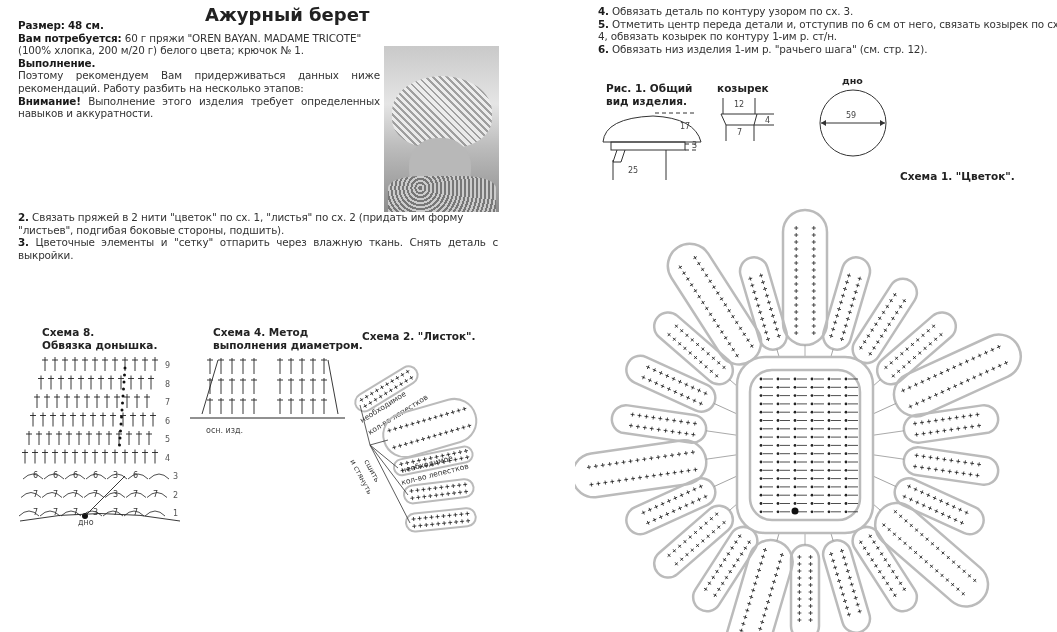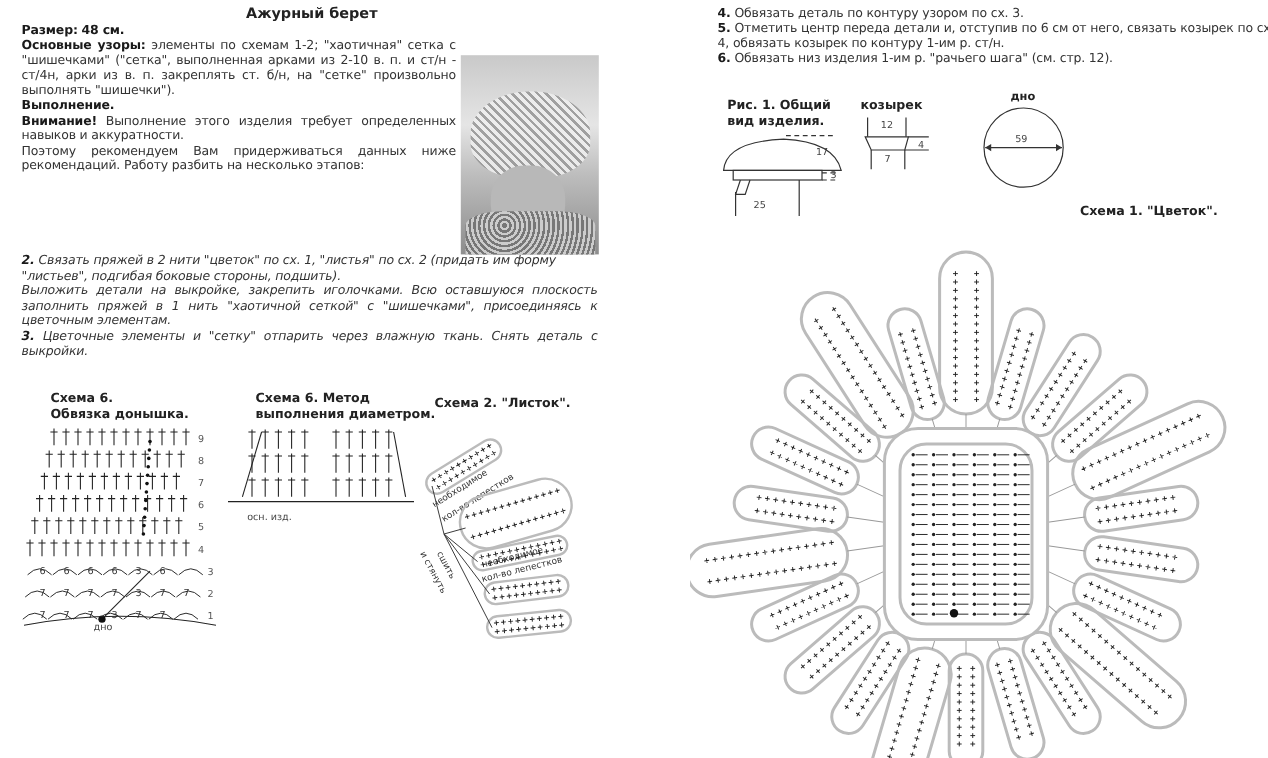--- a/index.html
+++ b/index.html
@@ -1,50 +1,49 @@
 <!DOCTYPE html>
 <html><head>
 <meta charset="utf-8">
 <style>
   html,body{margin:0;padding:0;background:#fff;}
   body{width:1057px;height:632px;position:relative;overflow:hidden;font-family:"DejaVu Sans",sans-serif;color:#2a2a2a;}
   .abs{position:absolute;}
-  .title{left:205px;top:4px;font-weight:bold;font-size:12px;color:#222;}
+  .title{left:205px;top:4px;font-weight:bold;font-size:18px;color:#222;}
   .txt{font-size:10.4px;line-height:12.6px;color:#333;letter-spacing:-0.15px;}
   .txt b{color:#1a1a1a;}
   .left-col{left:18px;top:19px;width:362px;}
-  .left-col-wide{left:18px;top:211px;width:480px;font-style:italic;}
+  .left-col-wide{left:18px;top:211px;width:480px;}
   .right-col{left:598px;top:5px;width:470px;}
   .photo{left:384px;top:46px;width:115px;height:166px;
     background:linear-gradient(180deg,#c9c9c9 0%,#e5e5e5 35%,#bdbdbd 60%,#8d8d8d 100%);overflow:hidden;}
   .hat{position:absolute;left:8px;top:30px;width:100px;height:72px;border-radius:50% 50% 40% 40%;
     background:repeating-linear-gradient(45deg,#eee 0 3px,#9a9a9a 3px 5px),#ddd;opacity:.9;}
   .face{position:absolute;left:25px;top:92px;width:62px;height:60px;border-radius:45%;background:#b8b8b8;}
   .dress{position:absolute;left:4px;top:130px;width:108px;height:40px;border-radius:30% 30% 0 0;
     background:repeating-radial-gradient(circle at 30% 30%,#777 0 2px,#ccc 2px 4px);}
   .label{font-weight:bold;font-size:10.5px;color:#222;line-height:13px;}
   .small{font-size:8px;color:#444;}
   svg text{font-family:"DejaVu Sans",sans-serif;}
 </style>
 </head>
 <body>
 
 <div class="abs title">Ажурный берет</div>
 
 <div class="abs txt left-col">
   <div><b>Размер:</b> <b>48 см.</b></div>
-  <div style="text-align:justify"><b>Основные узоры:</b> <span>элементы по схемам 1-2; "хаотичная" сетка с "шишечками" ("сетка", выполненная арками из 2-10 в. п. и ст/н - ст/4н, арки из в. п. закреплять ст. б/н, на "сетке" произвольно выполнять "шишечки").</span></div>
+  <div><b>Вам потребуется:</b> <span>60 г пряжи "OREN BAYAN. MADAME TRICOTE" (100% хлопка, 200 м/20 г) белого цвета; крючок № 1.</span></div>
   <div><b>Выполнение.</b></div>
+  <div style="text-align:justify">Поэтому рекомендуем Вам придерживаться данных ниже рекомендаций. Работу разбить на несколько этапов:</div>
   <div style="text-align:justify"><b>Внимание!</b> <span>Выполнение этого изделия требует определенных навыков и аккуратности.</span></div>
-  <div style="text-align:justify">Поэтому рекомендуем Вам придерживаться данных ниже рекомендаций. Работу разбить на несколько этапов:</div>
 </div>
 
 <div class="abs txt left-col-wide">
   <div><b>2.</b> <span>Связать пряжей в 2 нити "цветок" по сх. 1, "листья" по сх. 2 (придать им форму "листьев", подгибая боковые стороны, подшить).</span></div>
-  <div style="text-align:justify">Выложить детали на выкройке, закрепить иголочками. Всю оставшуюся плоскость заполнить пряжей в 1 нить "хаотичной сеткой" с "шишечками", присоединяясь к цветочным элементам.</div>
   <div style="text-align:justify"><b>3.</b> <span>Цветочные элементы и "сетку" отпарить через влажную ткань. Снять деталь с выкройки.</span></div>
 </div>
 
 <div class="abs photo">
   <div class="hat"></div>
   <div class="face"></div>
   <div class="dress"></div>
 </div>
 
 <div class="abs txt right-col">
@@ -430,21 +429,21 @@
     <circle cx="237" cy="346.8" r="1.4" fill="#222"></circle>
     <line x1="239" y1="346.8" x2="249" y2="346.8" stroke="#222" stroke-width="0.8"></line>
     <circle cx="254" cy="346.8" r="1.4" fill="#222"></circle>
     <line x1="256" y1="346.8" x2="266" y2="346.8" stroke="#222" stroke-width="0.8"></line>
     <circle cx="271" cy="346.8" r="1.4" fill="#222"></circle>
     <line x1="273" y1="346.8" x2="283" y2="346.8" stroke="#222" stroke-width="0.8"></line>
     <circle cx="220" cy="346" r="3.5" fill="#111"></circle>
   </svg>
 
 <div class="abs label" style="left:42px;top:326px">
-  <div>Схема 6.</div>
+  <div>Схема 8.</div>
   <div>Обвязка донышка.</div>
 </div>
 <svg id="s3" class="abs" style="left:15px;top:356px" width="175" height="172">
     <text x="150" y="12" font-size="8" fill="#555">9</text>
     <path d="M30 1 v14 M27 4 h6 M40 1 v14 M37 4 h6 M50 1 v14 M47 4 h6 M60 1 v14 M57 4 h6 M70 1 v14 M67 4 h6 M80 1 v14 M77 4 h6 M90 1 v14 M87 4 h6 M100 1 v14 M97 4 h6 M110 1 v14 M107 4 h6 M120 1 v14 M117 4 h6 M130 1 v14 M127 4 h6 M140 1 v14 M137 4 h6 " stroke="#222" stroke-width="0.9" fill="none"></path>
     <text x="150" y="30.5" font-size="8" fill="#555">8</text>
     <path d="M26 19.5 v14 M23 22.5 h6 M36 19.5 v14 M33 22.5 h6 M46 19.5 v14 M43 22.5 h6 M56 19.5 v14 M53 22.5 h6 M66 19.5 v14 M63 22.5 h6 M76 19.5 v14 M73 22.5 h6 M86 19.5 v14 M83 22.5 h6 M96 19.5 v14 M93 22.5 h6 M106 19.5 v14 M103 22.5 h6 M116 19.5 v14 M113 22.5 h6 M126 19.5 v14 M123 22.5 h6 M136 19.5 v14 M133 22.5 h6 " stroke="#222" stroke-width="0.9" fill="none"></path>
     <text x="150" y="49" font-size="8" fill="#555">7</text>
     <path d="M22 38 v14 M19 41 h6 M32 38 v14 M29 41 h6 M42 38 v14 M39 41 h6 M52 38 v14 M49 41 h6 M62 38 v14 M59 41 h6 M72 38 v14 M69 41 h6 M82 38 v14 M79 41 h6 M92 38 v14 M89 41 h6 M102 38 v14 M99 41 h6 M112 38 v14 M109 41 h6 M122 38 v14 M119 41 h6 M132 38 v14 M129 41 h6 " stroke="#222" stroke-width="0.9" fill="none"></path>
     <text x="150" y="67.5" font-size="8" fill="#555">6</text>
@@ -490,21 +489,21 @@
     <circle cx="105.5" cy="75" r="1.5" fill="#111"></circle>
     <circle cx="105" cy="82" r="1.5" fill="#111"></circle>
     <circle cx="104.5" cy="89" r="1.5" fill="#111"></circle>
     <line x1="70" y1="160" x2="110" y2="120" stroke="#222" stroke-width="0.9"></line>
     <circle cx="70" cy="160" r="3" fill="#111"></circle>
     <path d="M5 165 Q85 150 165 165" stroke="#222" stroke-width="0.9" fill="none"></path>
   </svg>
 <div class="abs small" style="left:78px;top:518px">дно</div>
 
 <div class="abs label" style="left:213px;top:326px">
-  <div>Схема 6. Метод</div>
+  <div>Схема 4. Метод</div>
   <div>выполнения диаметром.</div>
 </div>
 <svg id="s4" class="abs" style="left:190px;top:356px" width="160" height="70">
     <path d="M20 2 v16 M17 4 h6 M31 2 v16 M28 4 h6 M42 2 v16 M39 4 h6 M53 2 v16 M50 4 h6 M64 2 v16 M61 4 h6 " stroke="#222" stroke-width="0.9" fill="none"></path>
     <path d="M20 22 v16 M17 24 h6 M31 22 v16 M28 24 h6 M42 22 v16 M39 24 h6 M53 22 v16 M50 24 h6 M64 22 v16 M61 24 h6 " stroke="#222" stroke-width="0.9" fill="none"></path>
     <path d="M20 42 v16 M17 44 h6 M31 42 v16 M28 44 h6 M42 42 v16 M39 44 h6 M53 42 v16 M50 44 h6 M64 42 v16 M61 44 h6 " stroke="#222" stroke-width="0.9" fill="none"></path>
     <path d="M90 2 v16 M87 4 h6 M101 2 v16 M98 4 h6 M112 2 v16 M109 4 h6 M123 2 v16 M120 4 h6 M134 2 v16 M131 4 h6 " stroke="#222" stroke-width="0.9" fill="none"></path>
     <path d="M90 22 v16 M87 24 h6 M101 22 v16 M98 24 h6 M112 22 v16 M109 24 h6 M123 22 v16 M120 24 h6 M134 22 v16 M131 24 h6 " stroke="#222" stroke-width="0.9" fill="none"></path>
     <path d="M90 42 v16 M87 44 h6 M101 42 v16 M98 44 h6 M112 42 v16 M109 44 h6 M123 42 v16 M120 44 h6 M134 42 v16 M131 44 h6 " stroke="#222" stroke-width="0.9" fill="none"></path>
     <line x1="12" y1="58" x2="28" y2="4" stroke="#222" stroke-width="0.9"></line>

